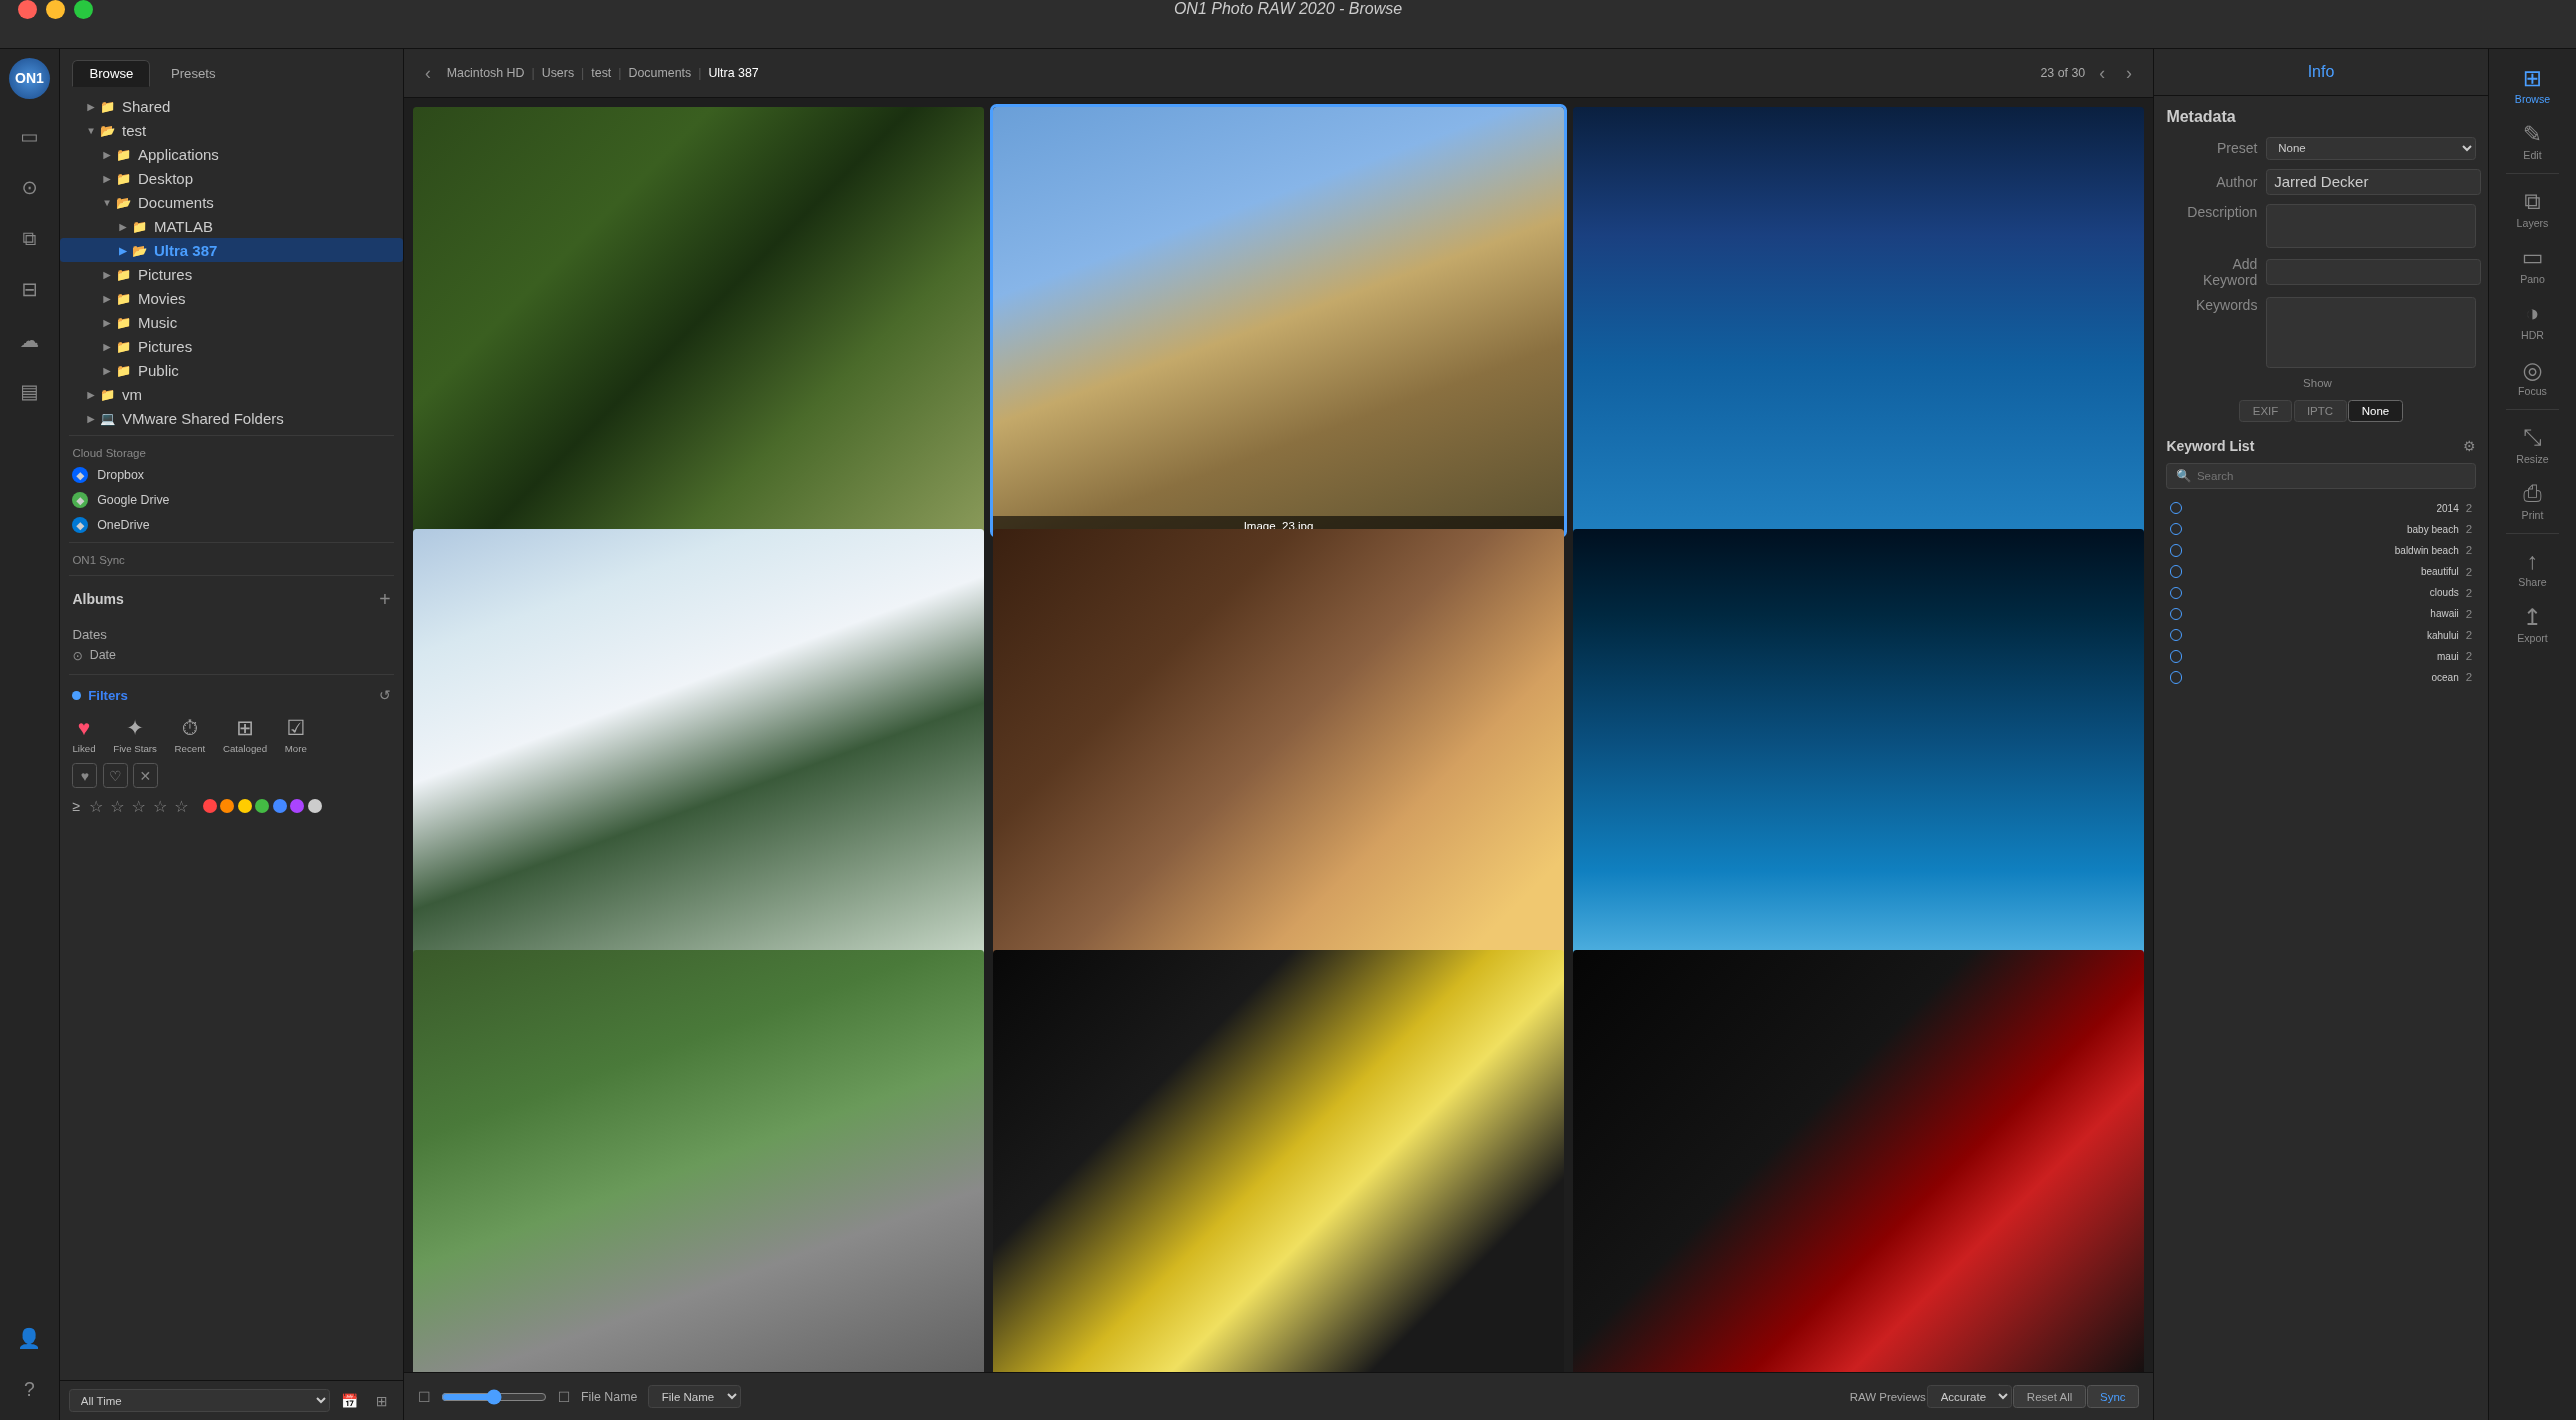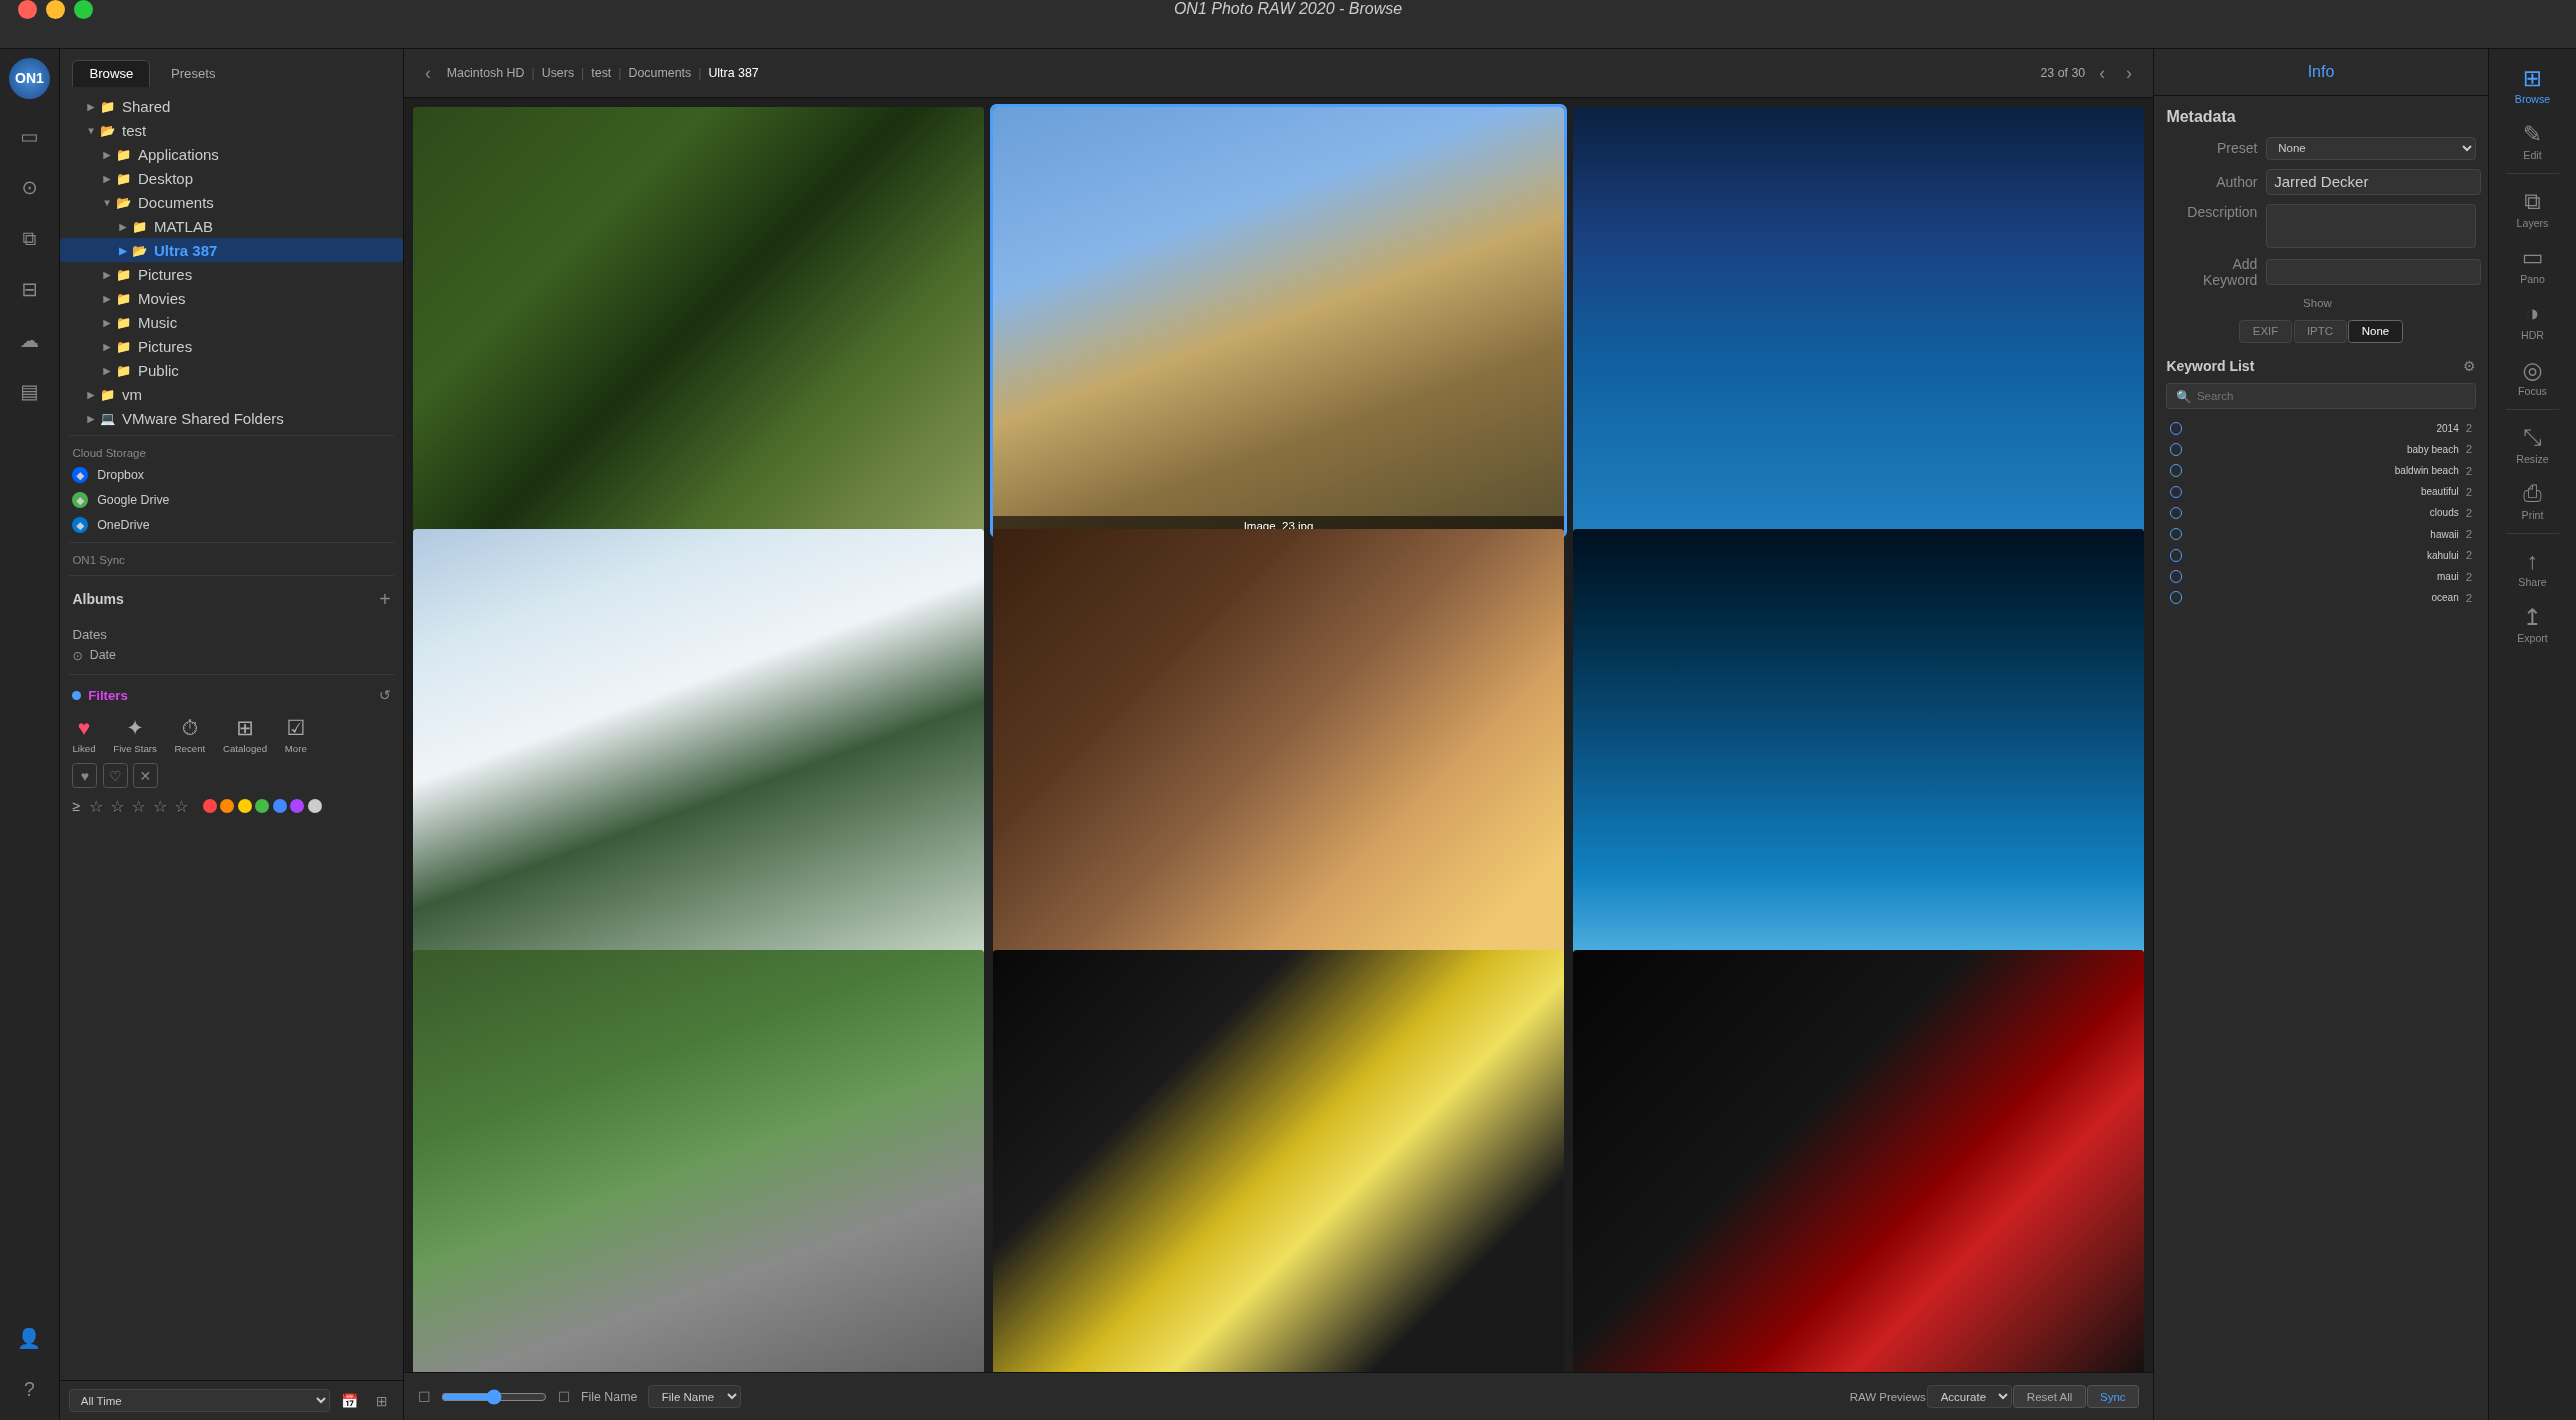--- a/index.html
+++ b/index.html
@@ -206,21 +206,21 @@
       color: #aaa;
     }
     .dates-icon { color: #888; font-size: 12.4px; }
 
     .filters-section { padding: 7px 12.4px; }
     .filters-header {
       display: flex; align-items: center; gap: 7px;
       margin-bottom: 8.8px;
     }
     .filters-dot { width: 8.8px; height: 8.8px; border-radius: 50%; background: #4a9eff; }
-    .filters-label { font-size: 13.2px; color: #d946ef; font-weight: 600; }
+    .filters-label { font-size: 13.2px; color: #3b82f6; font-weight: 600; }
     .filters-reset { color: #888; font-size: 14px; margin-left: auto; cursor: pointer; }
 
     .filter-icons {
       display: flex;
       gap: 17.7px;
       padding: 3.5px 0 8.8px;
     }
     .filter-icon-item {
       display: flex;
       flex-direction: column;
@@ -925,20 +925,24 @@
       <div class="metadata-row" style="align-items:flex-start;">
         <span class="metadata-key">Description</span>
         <textarea class="metadata-textarea" style=""></textarea>
       </div>
 
       <div class="metadata-row">
         <span class="metadata-key">Add Keyword</span>
         <input class="metadata-input" type="text" style="">
       </div>
 
+      <div class="metadata-row" style="align-items:flex-start;">
+        <span class="metadata-key">Keywords</span>
+        <textarea class="metadata-textarea" style="height: 71px;"></textarea>
+      </div>
 
       <div style="display:flex; align-items:center; margin-bottom:7px;flex-direction:column;">
         <span class="show-label">Show</span>
         <div class="show-tabs">
           <div class="show-tab">EXIF</div>
           <div class="show-tab">IPTC</div>
           <div class="show-tab active">None</div>
         </div>
       </div>
 

